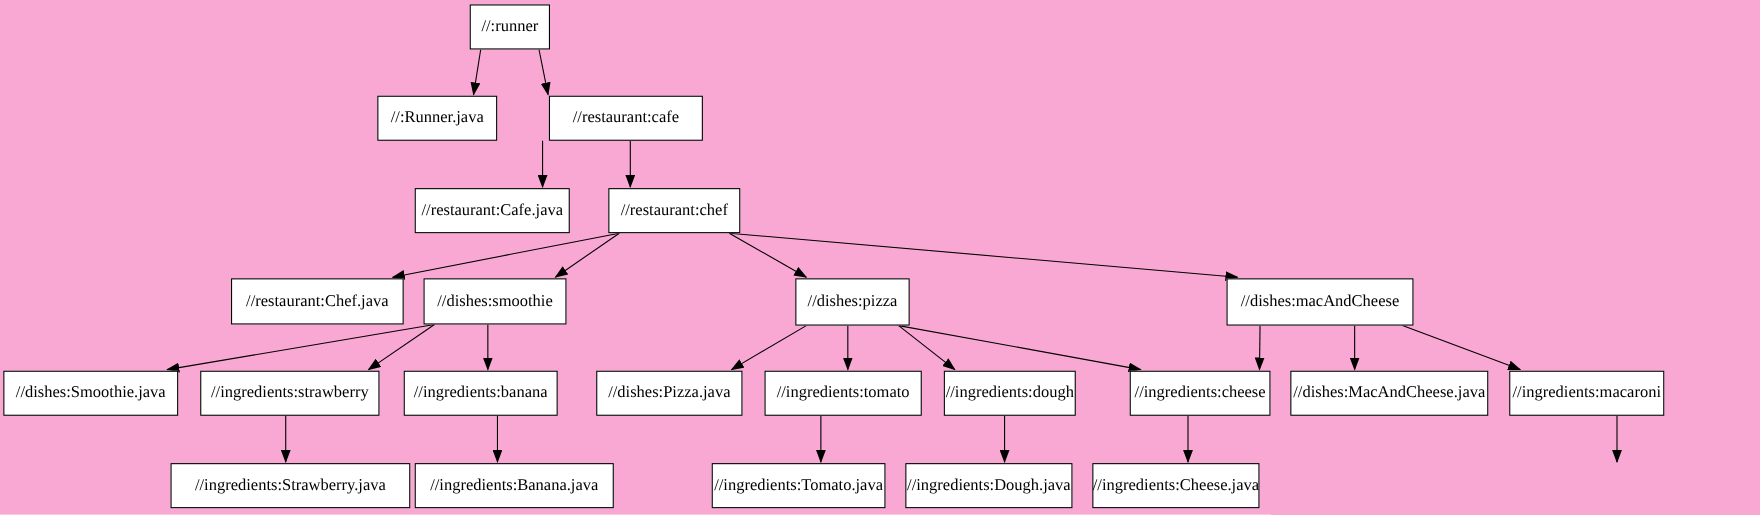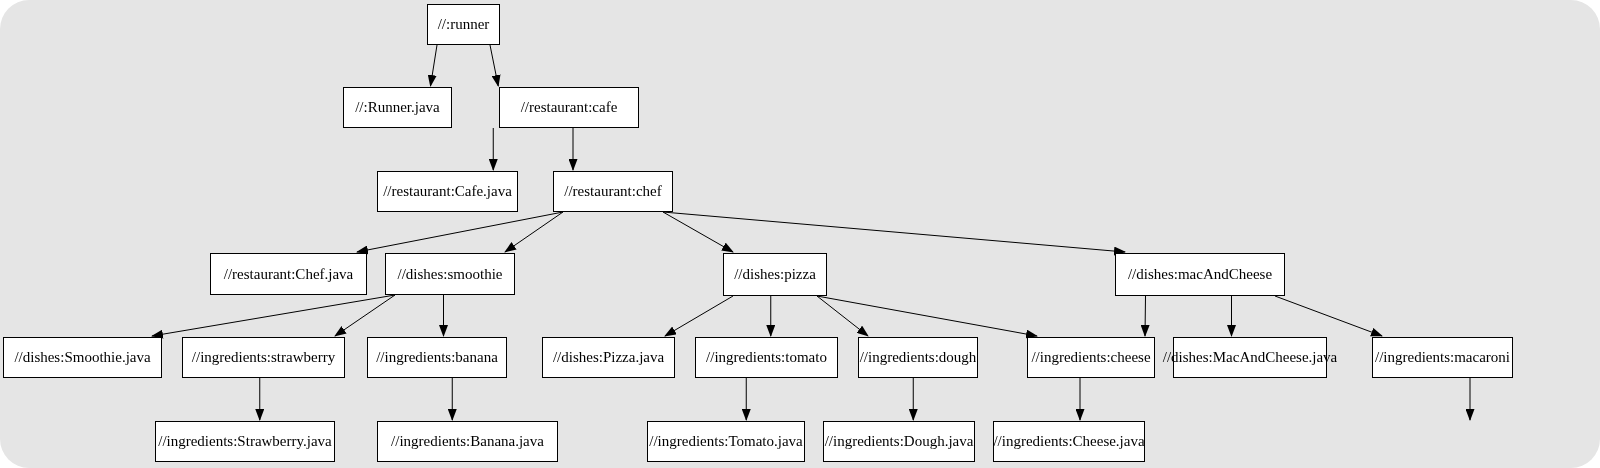--- a/index.html
+++ b/index.html
@@ -1,23 +1,22 @@
 <!DOCTYPE html>
 <html><head>
 <meta charset="utf-8">
 <style>
   html,body{margin:0;padding:0;background:#ffffff;}
   #canvas{
     position:relative;
     width:1600px;
     height:468px;
-    background:#e5e5e5;
+    background:#f9a8d4;
     font-family:"Liberation Serif", serif;
     overflow:hidden;
-    border-radius:29px;
   }
   #edge-layer{
     position:absolute;
     left:0;top:0;
     width:1600px;height:468px;
   }
   .node{
     position:absolute;
     box-sizing:border-box;
     border:1px solid #000000;
@@ -77,21 +76,21 @@
   <div class="node" style="left:385px;top:253px;width:130px;height:42px">//dishes:smoothie</div>
   <div class="node" style="left:723px;top:253px;width:104px;height:43px">//dishes:pizza</div>
   <div class="node" style="left:1115px;top:253px;width:170px;height:43px">//dishes:macAndCheese</div>
   <div class="node" style="left:3px;top:337px;width:159px;height:41px">//dishes:Smoothie.java</div>
   <div class="node" style="left:182px;top:337px;width:163px;height:41px">//ingredients:strawberry</div>
   <div class="node" style="left:367px;top:337px;width:140px;height:41px">//ingredients:banana</div>
   <div class="node" style="left:542px;top:337px;width:133px;height:41px">//dishes:Pizza.java</div>
   <div class="node" style="left:695px;top:337px;width:143px;height:41px">//ingredients:tomato</div>
   <div class="node" style="left:858px;top:337px;width:120px;height:41px">//ingredients:dough</div>
   <div class="node" style="left:1027px;top:337px;width:128px;height:41px">//ingredients:cheese</div>
-  <div class="node" style="left:1173px;top:337px;width:154px;height:41px">//dishes:MacAndCheese.java</div>
+  <div class="node" style="left:1173px;top:337px;width:180px;height:41px">//dishes:MacAndCheese.java</div>
   <div class="node" style="left:1372px;top:337px;width:141px;height:41px">//ingredients:macaroni</div>
-  <div class="node" style="left:155px;top:421px;width:180px;height:41px">//ingredients:Strawberry.java</div>
+  <div class="node" style="left:155px;top:421px;width:218px;height:41px">//ingredients:Strawberry.java</div>
   <div class="node" style="left:377px;top:421px;width:181px;height:41px">//ingredients:Banana.java</div>
   <div class="node" style="left:647px;top:421px;width:158px;height:41px">//ingredients:Tomato.java</div>
   <div class="node" style="left:823px;top:421px;width:152px;height:41px">//ingredients:Dough.java</div>
   <div class="node" style="left:993px;top:421px;width:152px;height:41px">//ingredients:Cheese.java</div>
 
 </div>
 
 </body></html>

